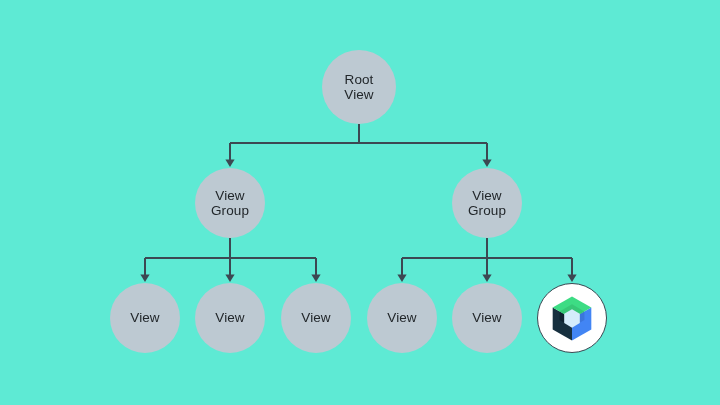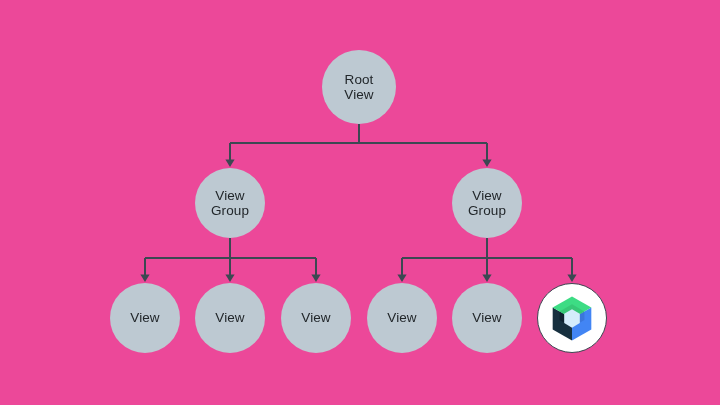--- a/index.html
+++ b/index.html
@@ -8,21 +8,21 @@
     padding: 0;
     background: #ffffff;
   }
   body {
     font-family: "Liberation Sans", sans-serif;
   }
   #canvas {
     position: relative;
     width: 720px;
     height: 405px;
-    background: #ec4899;
+    background: #5eead4;
     overflow: hidden;
   }
   #edges {
     position: absolute;
     left: 0;
     top: 0;
     width: 720px;
     height: 405px;
   }
   .node {

